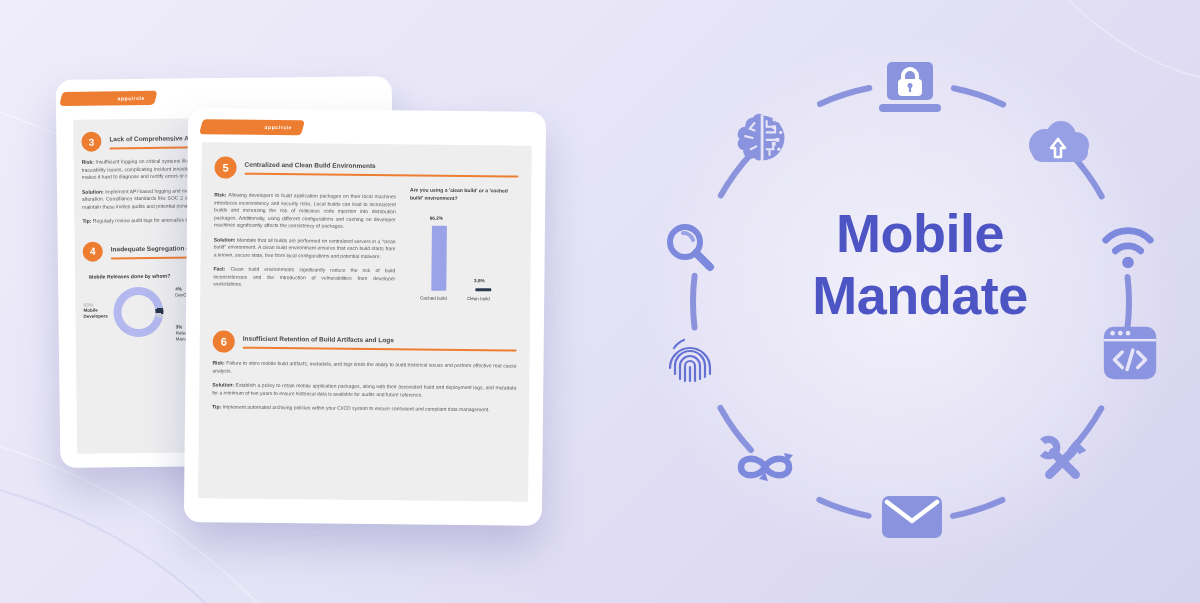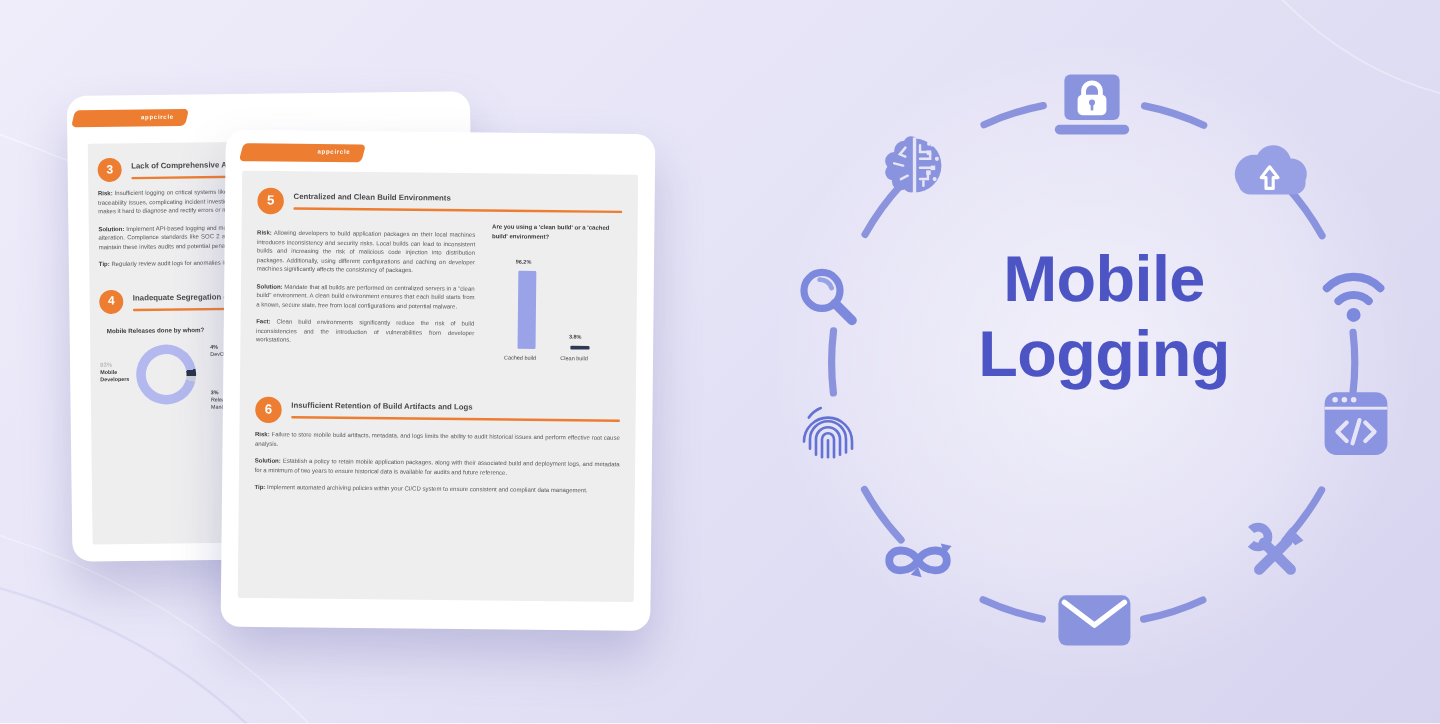--- a/index.html
+++ b/index.html
@@ -176,21 +176,21 @@
   </div>
 
   <div class="hero-glow"></div>
 
   <svg class="ring-svg" width="1200" height="603">
     <circle cx="911" cy="302" r="218" fill="none" stroke="#7A85D8" stroke-width="6" stroke-linecap="round" stroke-dasharray="52 85" stroke-dashoffset="26" opacity="0.85"></circle>
   </svg>
 
   <div class="hero-title">
     <div>Mobile</div>
-    <div>Logging</div>
+    <div>Mandate</div>
   </div>
 
   <div class="icon" style="left:732px; top:108px;">
     <svg width="60" height="60" viewBox="0 0 64 64">
       <g fill="#8A94DE">
         <circle cx="23" cy="19" r="9"></circle>
           <circle cx="14" cy="28" r="8"></circle>
           <circle cx="13" cy="38" r="7"></circle>
         <circle cx="20" cy="46" r="8"></circle>
           <circle cx="29" cy="49" r="7"></circle>

